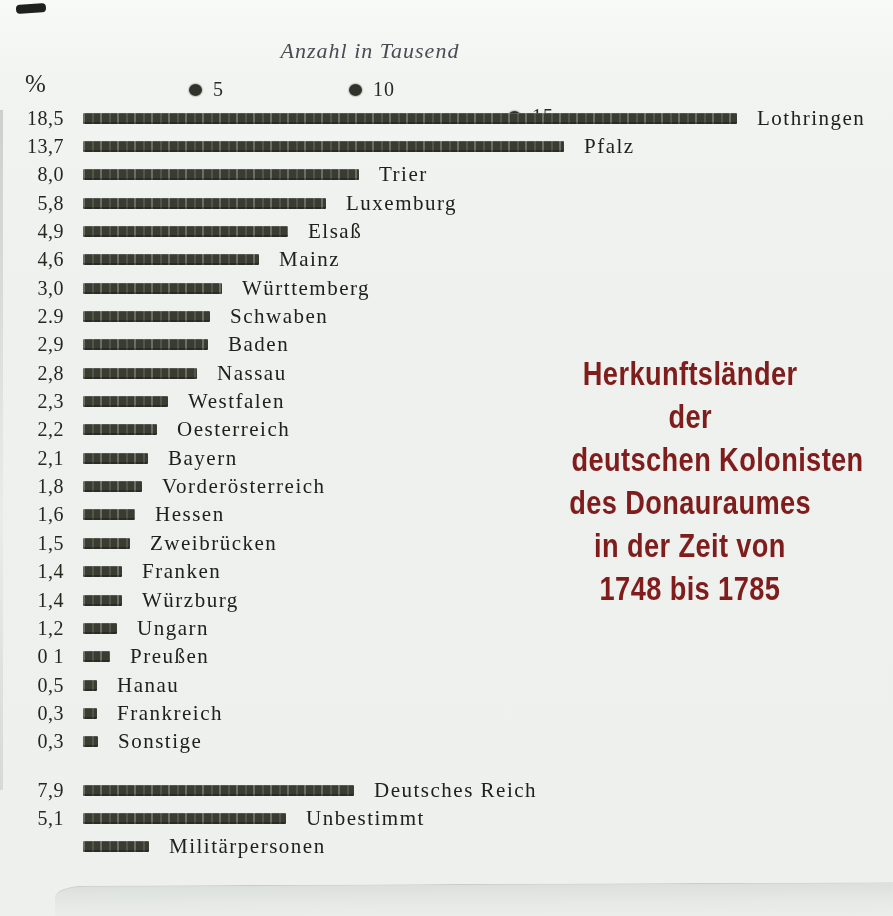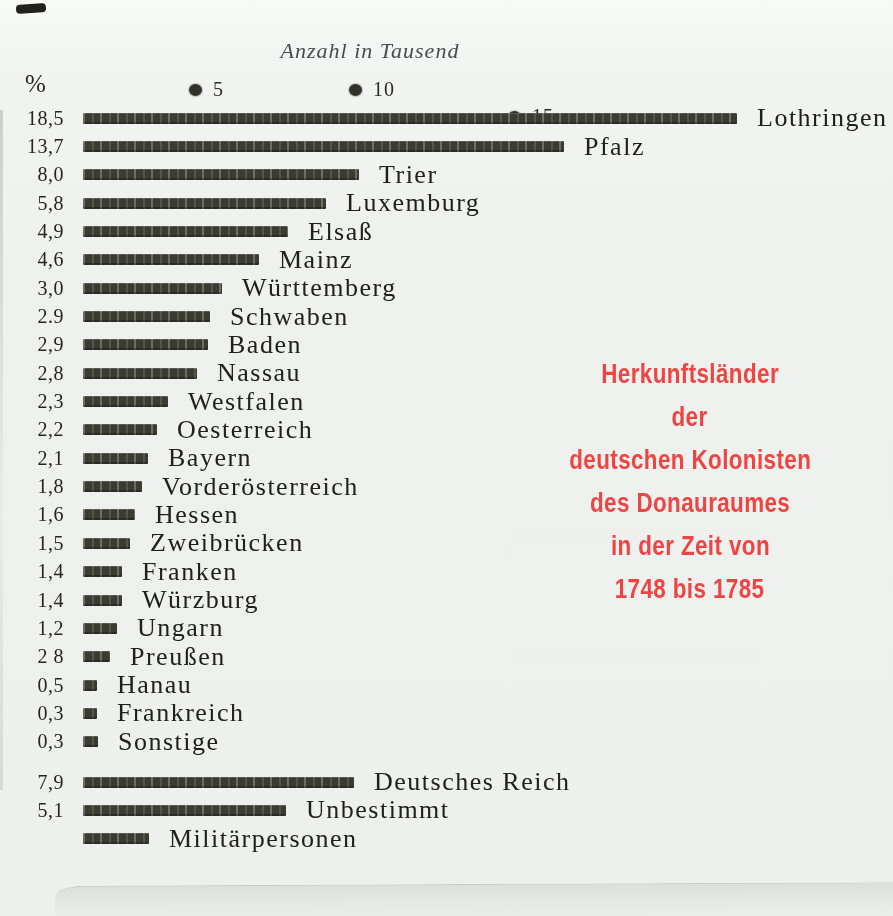--- a/index.html
+++ b/index.html
@@ -24,25 +24,25 @@
   .tick{position:absolute;top:78px;display:flex;align-items:center;gap:11px;}
   .dot{width:13px;height:12px;border-radius:50%;background:#31332a;box-shadow:0 0 1px 1px rgba(49,51,42,.25);}
   .tick-label{font-size:20px;color:#2a2a24;letter-spacing:1px;}
   
   .rows{position:absolute;left:0;top:104px;right:0;}
   .row{display:flex;align-items:center;height:28.35px;}
   .val{width:64px;text-align:right;font-size:20px;color:#26261f;letter-spacing:.5px;white-space:pre;}
   .bar{height:11px;margin-left:19px;border-radius:1px;background-color:#3a3c32;
     box-shadow:inset 0 1px 0 rgba(255,255,255,.14), inset 0 -2px 0 rgba(0,0,0,.28);
     background-image:repeating-linear-gradient(90deg,rgba(238,241,238,.28) 0 2px,transparent 2px 9px,rgba(238,241,238,.14) 9px 11px,transparent 11px 17px);}
-  .lbl{margin-left:20px;font-size:26px;letter-spacing:1.5px;color:#21211b;white-space:nowrap;}
-  .bottom-group{margin-top:12px;}
+  .lbl{margin-left:20px;font-size:21px;letter-spacing:1.5px;color:#21211b;white-space:nowrap;}
+  .bottom-group{margin-top:20px;}
   
   .side-title{position:absolute;left:535px;top:352px;width:310px;text-align:center;
-    font-family:"Liberation Sans", sans-serif;font-weight:bold;font-size:28px;line-height:43px;color:#ef4444;}
+    font-family:"Liberation Sans", sans-serif;font-weight:bold;font-size:34px;line-height:43px;color:#7f1d1d;}
   .side-title .line{display:inline-block;transform:scaleX(.8);white-space:nowrap;letter-spacing:.5px;}
 </style>
 </head>
 <body>
 
 <div class="page">
 
   <div class="corner-dash"></div>
   <div class="left-edge"></div>
   <div class="bottom-strip"></div>
@@ -174,21 +174,21 @@
     <span class="lbl">Würzburg</span>
   </div>
 
   <div class="row">
     <span class="val">1,2</span>
     <span class="bar" style="width: 34px;"></span>
     <span class="lbl">Ungarn</span>
   </div>
 
   <div class="row">
-    <span class="val">2 8</span>
+    <span class="val">0 1</span>
     <span class="bar" style="width: 27px;"></span>
     <span class="lbl">Preußen</span>
   </div>
 
 
   <div class="row">
     <span class="val">0,5</span>
     <span class="bar" style="width: 14px;"></span>
     <span class="lbl">Hanau</span>
   </div>

